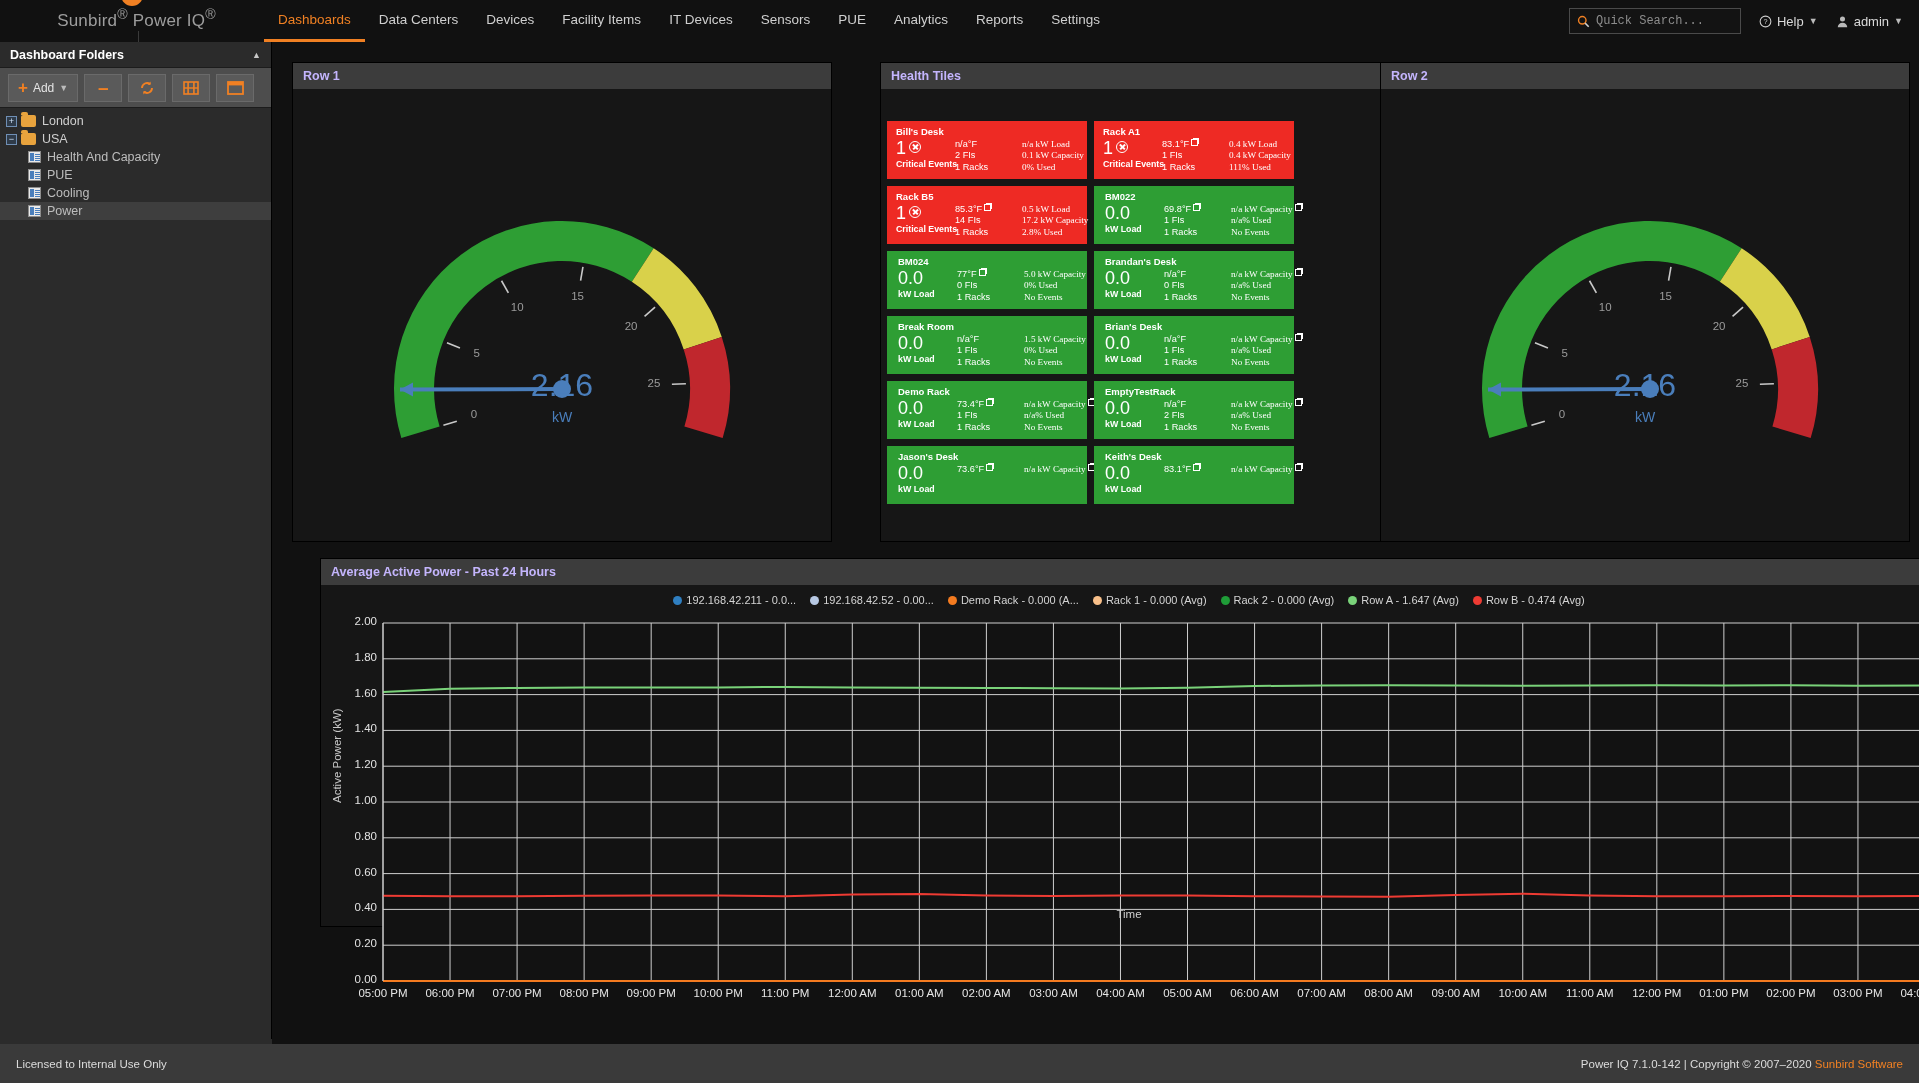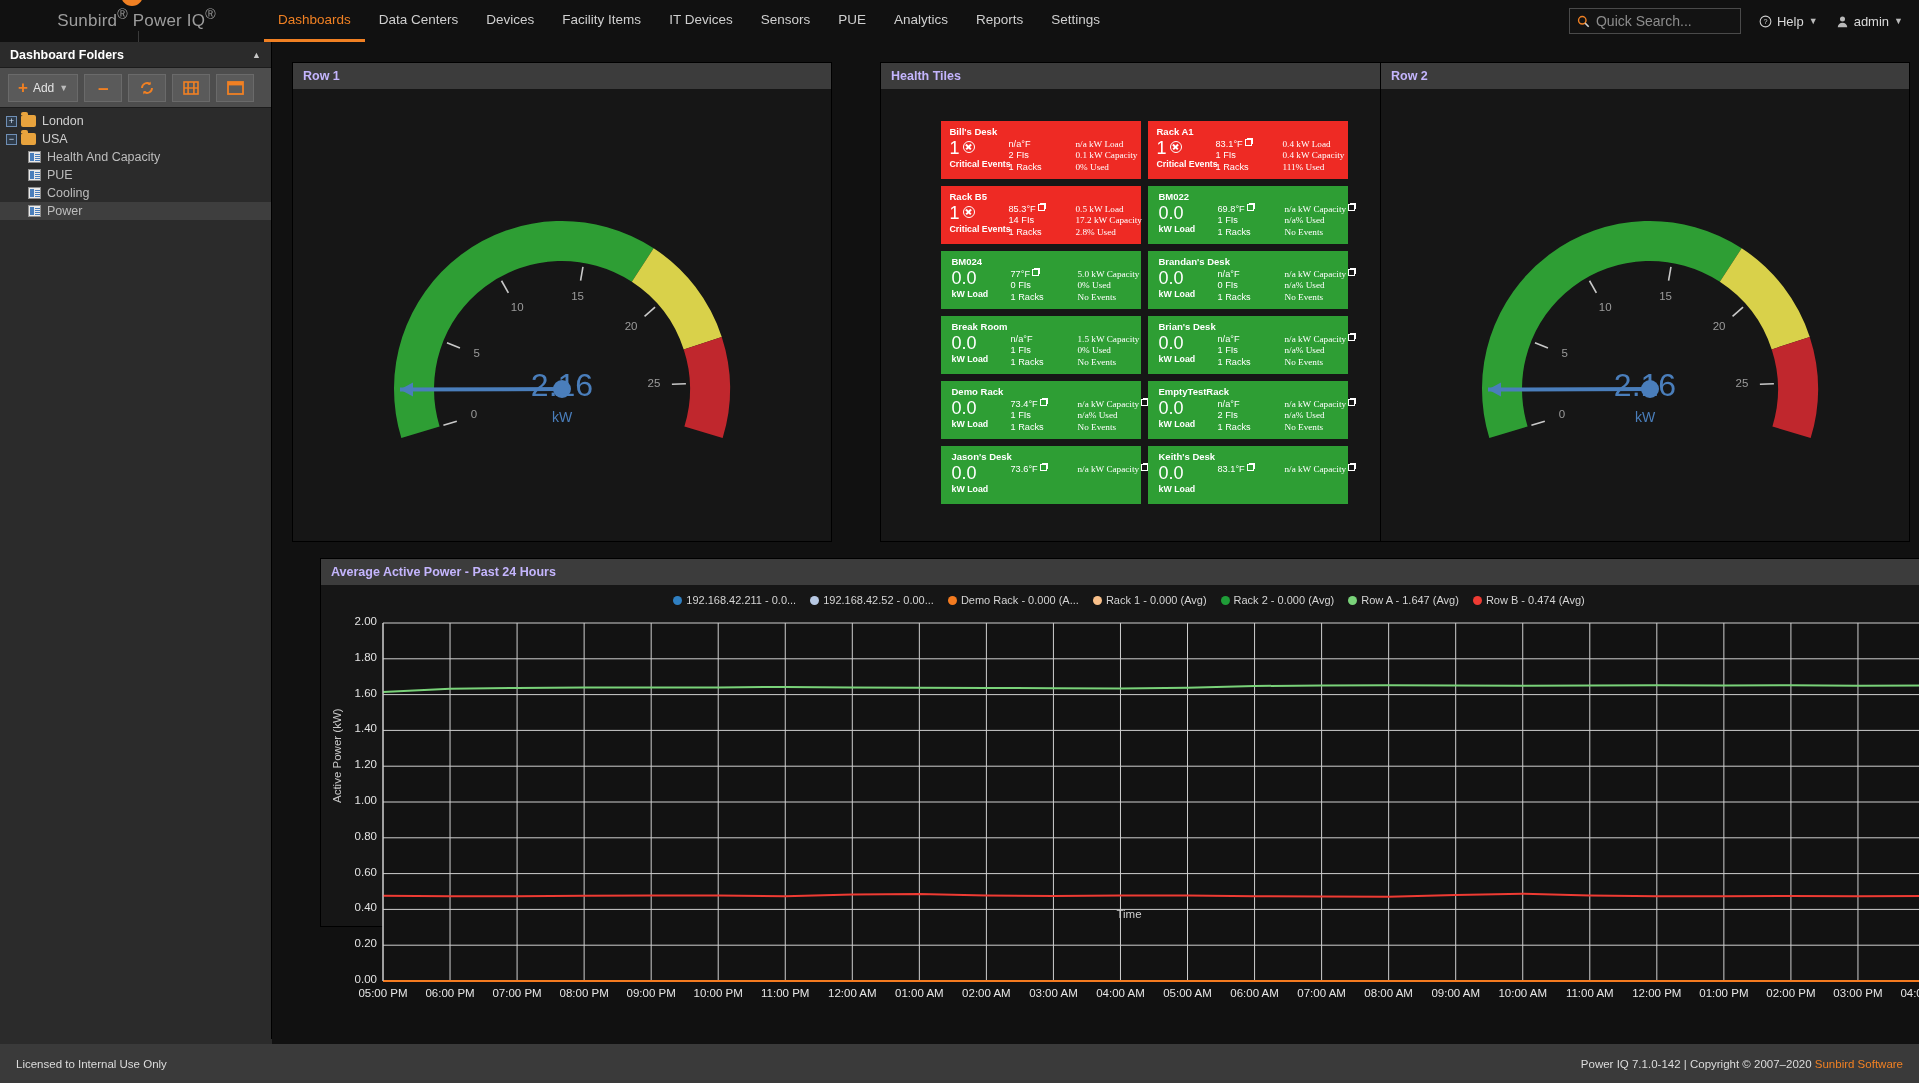--- a/index.html
+++ b/index.html
@@ -33,22 +33,22 @@
     display:flex; align-items:center; cursor:pointer; white-space:nowrap;
     border-bottom:3px solid transparent;
   }
   .navitem.active{ color:#f08023; border-bottom-color:#f08023; }
   #topright{ margin-left:auto; display:flex; align-items:center; padding-right:16px; gap:18px; }
   #searchbox{
     width:172px; height:26px; border:1px solid #4a4a4a; background:#131313;
     display:flex; align-items:center; padding:0 7px; gap:6px;
   }
   #searchbox input{
-    background:transparent;border:0;outline:none;color:#cfcfcf;font-size:14px;
-    font-family:Liberation Sans, sans-serif; width:132px;
+    background:transparent;border:0;outline:none;color:#cfcfcf;font-size:12px;
+    font-family:Liberation Mono, monospace; width:132px;
   }
   #searchbox input::placeholder{ color:#8d8d8d; }
   .mini-ico{ width:13px;height:13px;flex:0 0 auto;}
   .tr-item{ display:flex;align-items:center;gap:5px;font-size:13px;color:#d9d9d9;cursor:pointer;}
   .caret{ font-size:9px; color:#bbb; }
 
   
   #sidebar{
     position:absolute; left:0; top:42px; width:272px; height:1002px;
     background:#2b2b2b; border-right:1px solid #000;
@@ -115,21 +115,21 @@
     position:absolute; width:100%; text-align:center; top:320px;
     font-size:14px; color:#4a7ebb;
   }
   .gtick{ position:absolute; font-size:11.5px; color:#9b9b9b; }
 
   
   #tilescroll{
     position:absolute; left:6px; top:32px; width:514px; height:412px;
     overflow:hidden;
   }
-  .tilegrid{ display:flex; flex-wrap:wrap; gap:7px; width:514px;justify-content:center; }
+  .tilegrid{ display:flex; flex-wrap:wrap; gap:7px; width:514px; }
   .tile{
     width:200px; height:58px; padding:5px 8px 4px 9px; color:#fff;
     position:relative; font-size:9.2px; line-height:1.25;
   }
   .tile.red{ background:#ee2a24; }
   .tile.green{ background:#2e9e34;padding-left:11px; }
   .tile-name{ font-size:9.5px; font-weight:bold; margin-bottom:1px; }
   .tile-row{ display:flex; align-items:flex-start; gap:7px; }
   .tile-big{ font-size:18px; font-weight:400; line-height:1.05; }
   .tile-bigsub{ font-size:8.8px; font-weight:bold; margin-top:1px; white-space:nowrap;}

